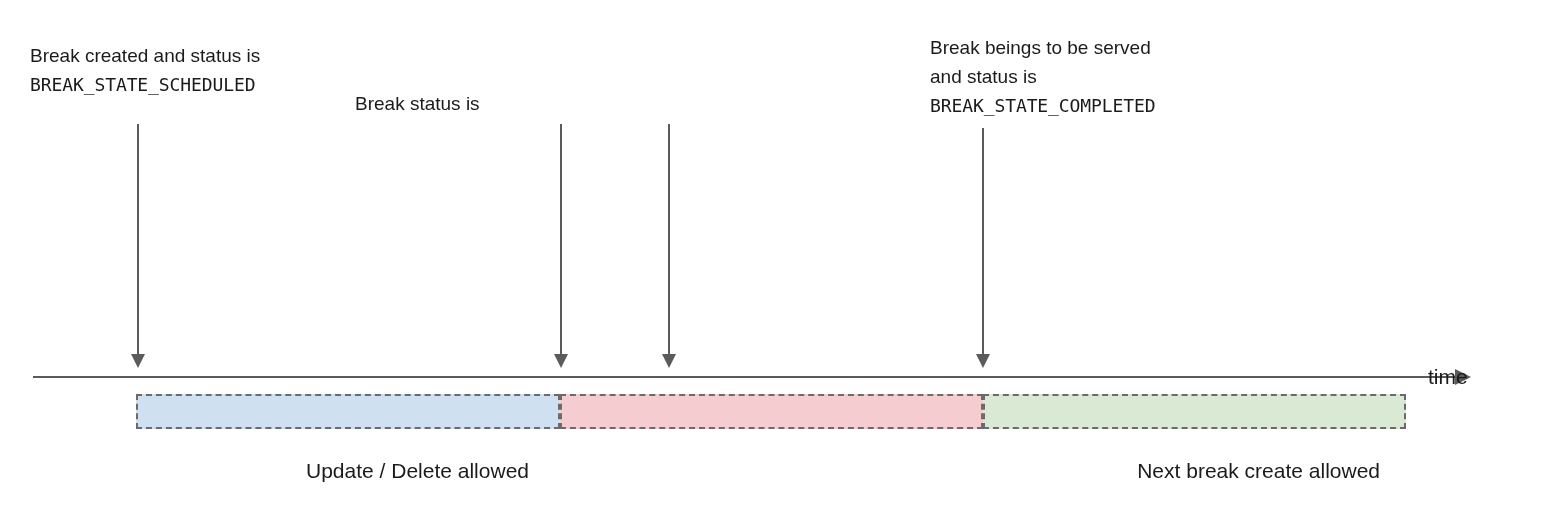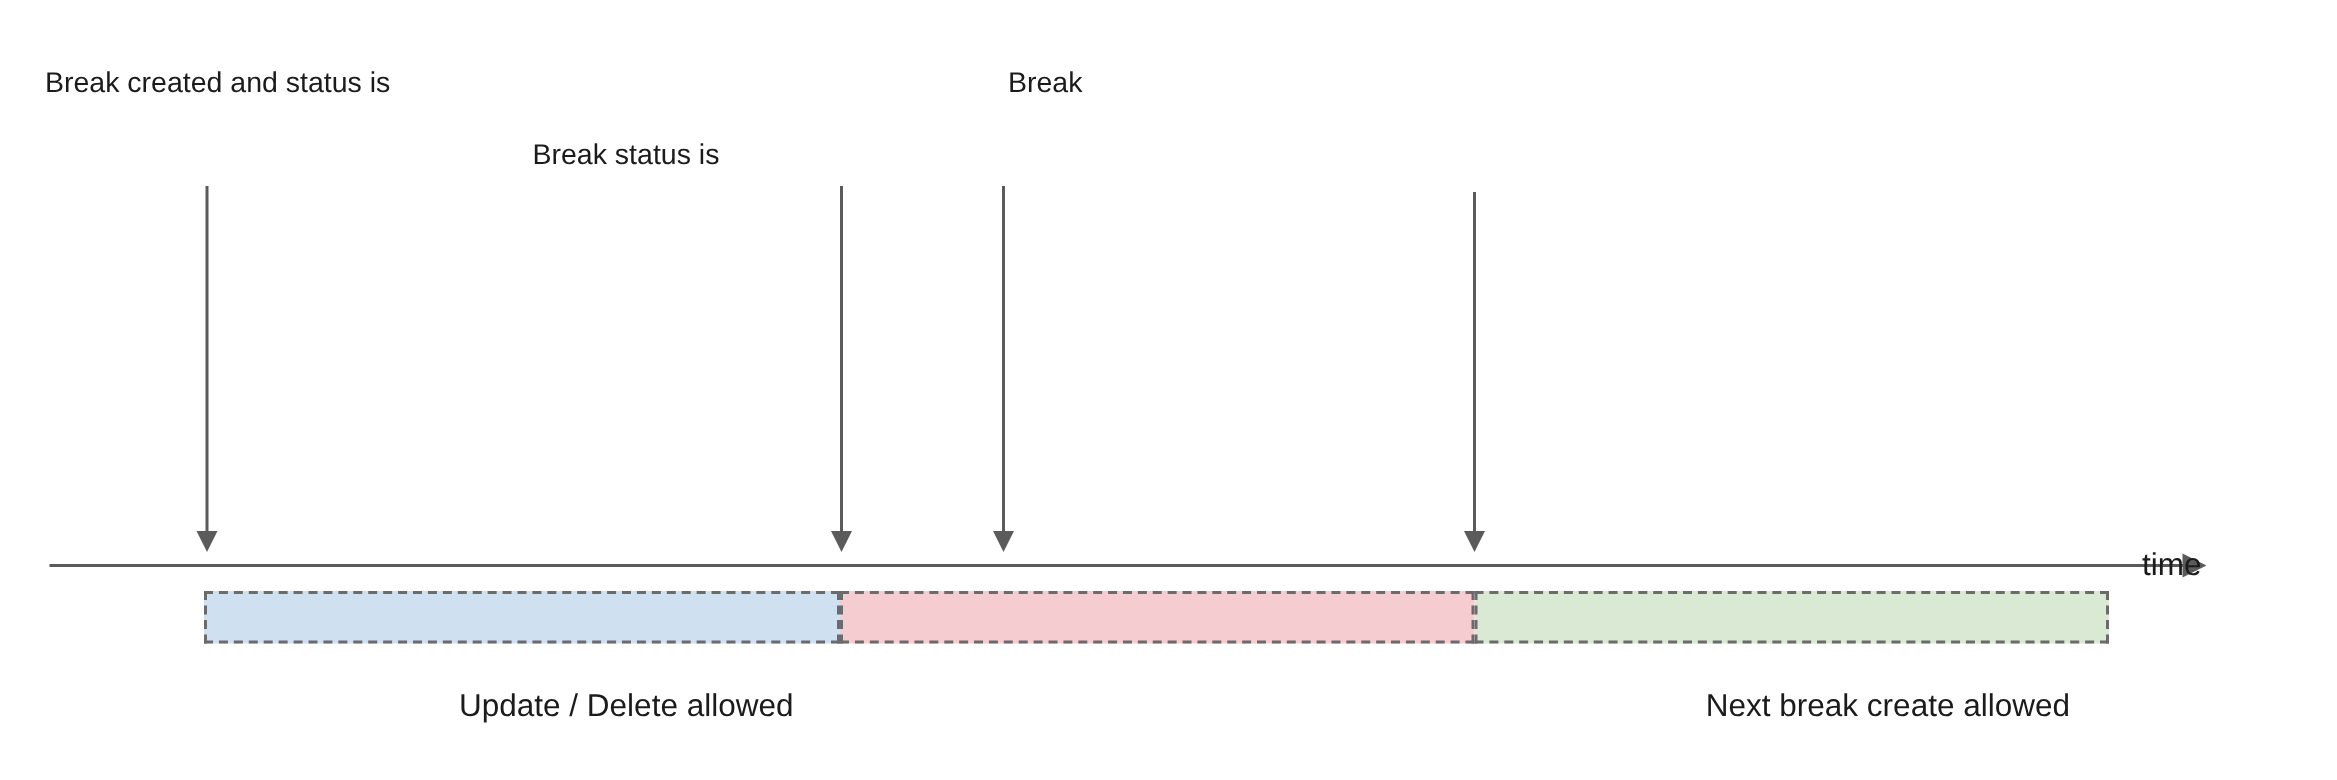--- a/index.html
+++ b/index.html
@@ -113,30 +113,35 @@
     font-family: "Liberation Sans", sans-serif;
   }
 </style>
 </head>
 <body>
 
 <div id="diagram-root">
 
   <div class="event-label" style="left:30px; top:41px;">
     <span class="sans">Break created and status is</span>
+    <span class="mono">BREAK_STATE_SCHEDULED</span>
   </div>
 
   <div class="event-label" style="left:355px; top:41px;margin-top:48px;">
     <span class="sans">Break status is</span>
   </div>
 
   <div class="event-label" style="left:672px; top:41px;">
-    <span class="sans">Break</span>
   </div>
 
+  <div class="event-label" style="left:930px; top:33px;">
+    <span class="sans">Break beings to be served</span>
+    <span class="sans">and status is</span>
+    <span class="mono">BREAK_STATE_COMPLETED</span>
+  </div>
 
   <div class="marker-arrow" style="left:131px; top:124px; height:244px;">
     <span class="shaft"></span>
     <span class="head"></span>
   </div>
 
   <div class="marker-arrow" style="left:554px; top:124px; height:244px;">
     <span class="shaft"></span>
     <span class="head"></span>
   </div>

